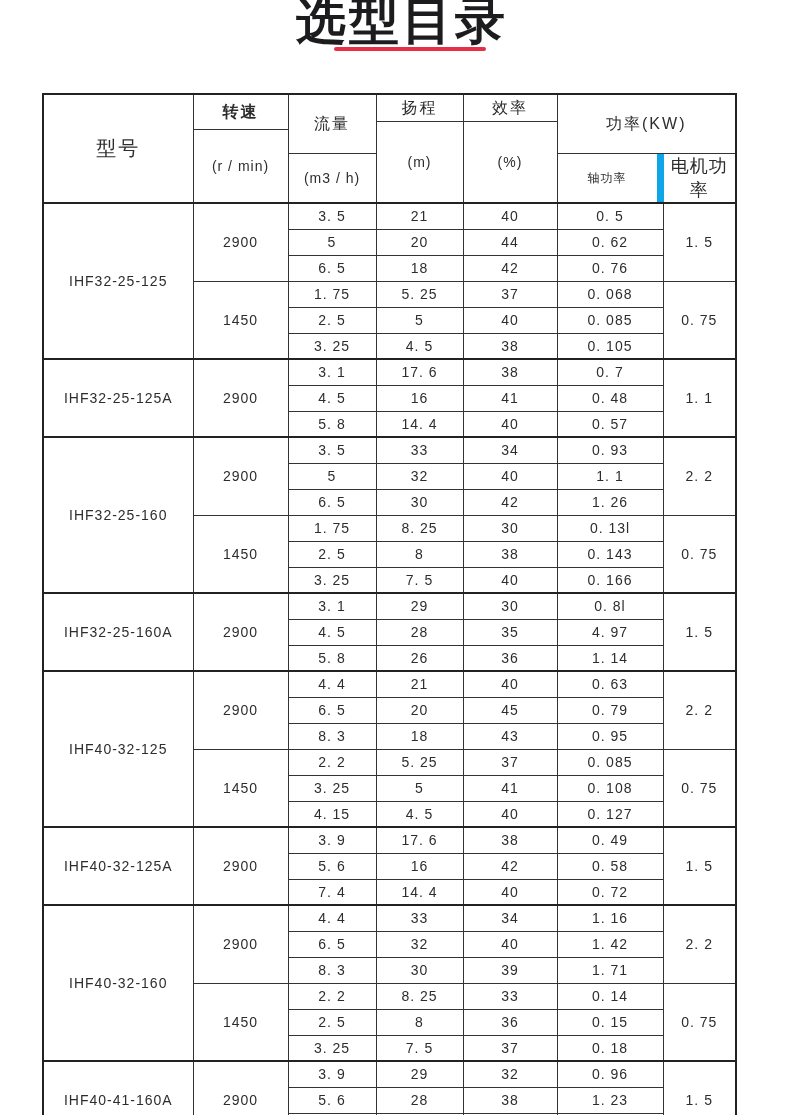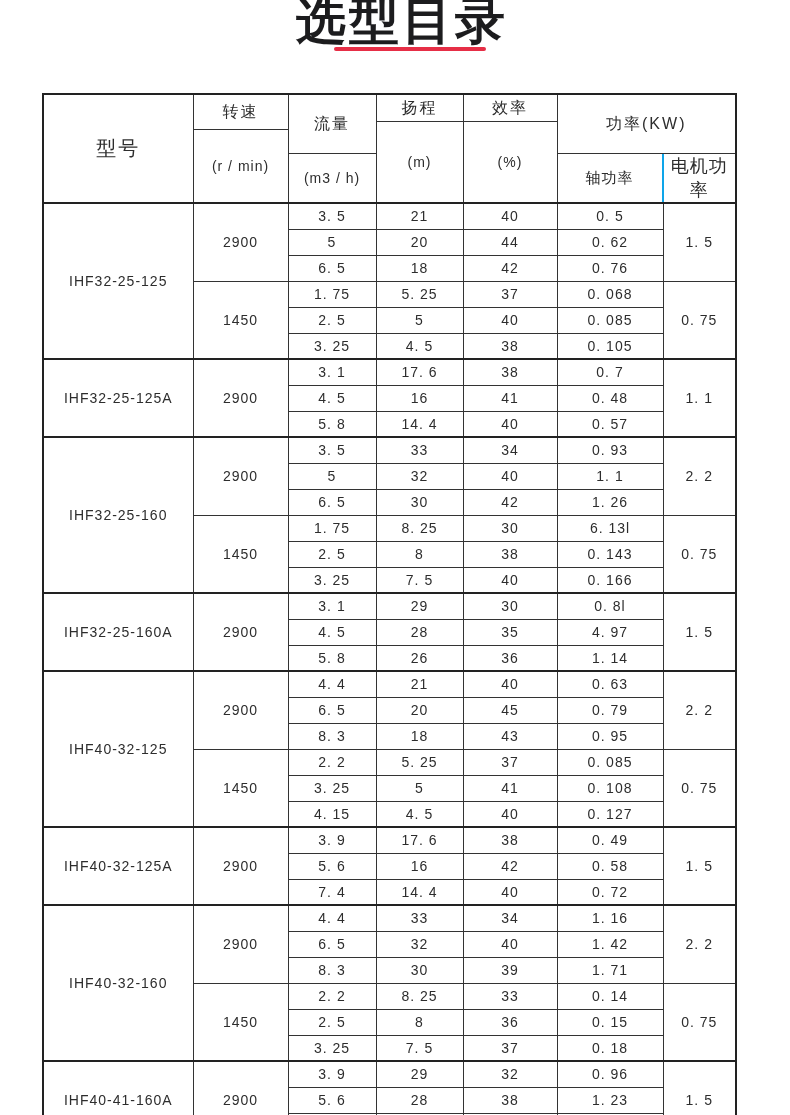--- a/index.html
+++ b/index.html
@@ -47,25 +47,25 @@
   }
   table.catalog tbody tr { height:26px; }
   table.catalog tbody tr.model-start td { border-top:2px solid #222222; }
   table.catalog tbody tr.partial td { height:12px; }
   td.model { letter-spacing:0.5px; }
   thead th { padding:0; height:79px; font-weight:normal; }
   .hfull { display:flex; align-items:center; justify-content:center; height:100%; font-size:20px; letter-spacing:2px; }
   .split { display:flex; flex-direction:column; height:100%; }
   .split .top { display:flex; align-items:center; justify-content:center; border-bottom:1px solid #333333; font-size:16px; letter-spacing:2px; }
   .split .bot { flex:1; display:flex; align-items:center; justify-content:center; font-size:14px; letter-spacing:1px; }
-  .h35 { height:35px; }
+  .h35 { height:35px;font-weight:bold; }
   .h53 { height:59px; }
   .h27 { height:27px;font-family:Liberation Serif, serif; }
   .powerrow { padding:0; }
-  .powerrow .pleft { width:106px; height:100%; display:flex; align-items:center; justify-content:center; border-right:2px solid #0ea5e9; font-size:15px; letter-spacing:1px; }
+  .powerrow .pleft { width:106px; height:100%; display:flex; align-items:center; justify-content:center; border-right:7px solid #0ea5e9; font-size:12px; letter-spacing:1px; }
   .powerrow .pright { flex:1; height:100%; display:flex; align-items:center; justify-content:center; font-size:18px; letter-spacing:1px; }
 </style>
 </head>
 <body>
 
 <div class="page">
 
   <div class="title">选型目录</div>
   <div class="underline" style="background: rgb(230, 46, 70);"></div>
 
@@ -201,21 +201,21 @@
           <td>6. 5</td>
           <td>30</td>
           <td>42</td>
           <td>1. 26</td>
         </tr>
         <tr>
           <td rowspan="3">1450</td>
           <td>1. 75</td>
           <td>8. 25</td>
           <td>30</td>
-          <td>6. 13l</td>
+          <td>0. 13l</td>
           <td rowspan="3">0. 75</td>
         </tr>
         <tr>
           <td>2. 5</td>
           <td>8</td>
           <td>38</td>
           <td>0. 143</td>
         </tr>
         <tr>
           <td>3. 25</td>

